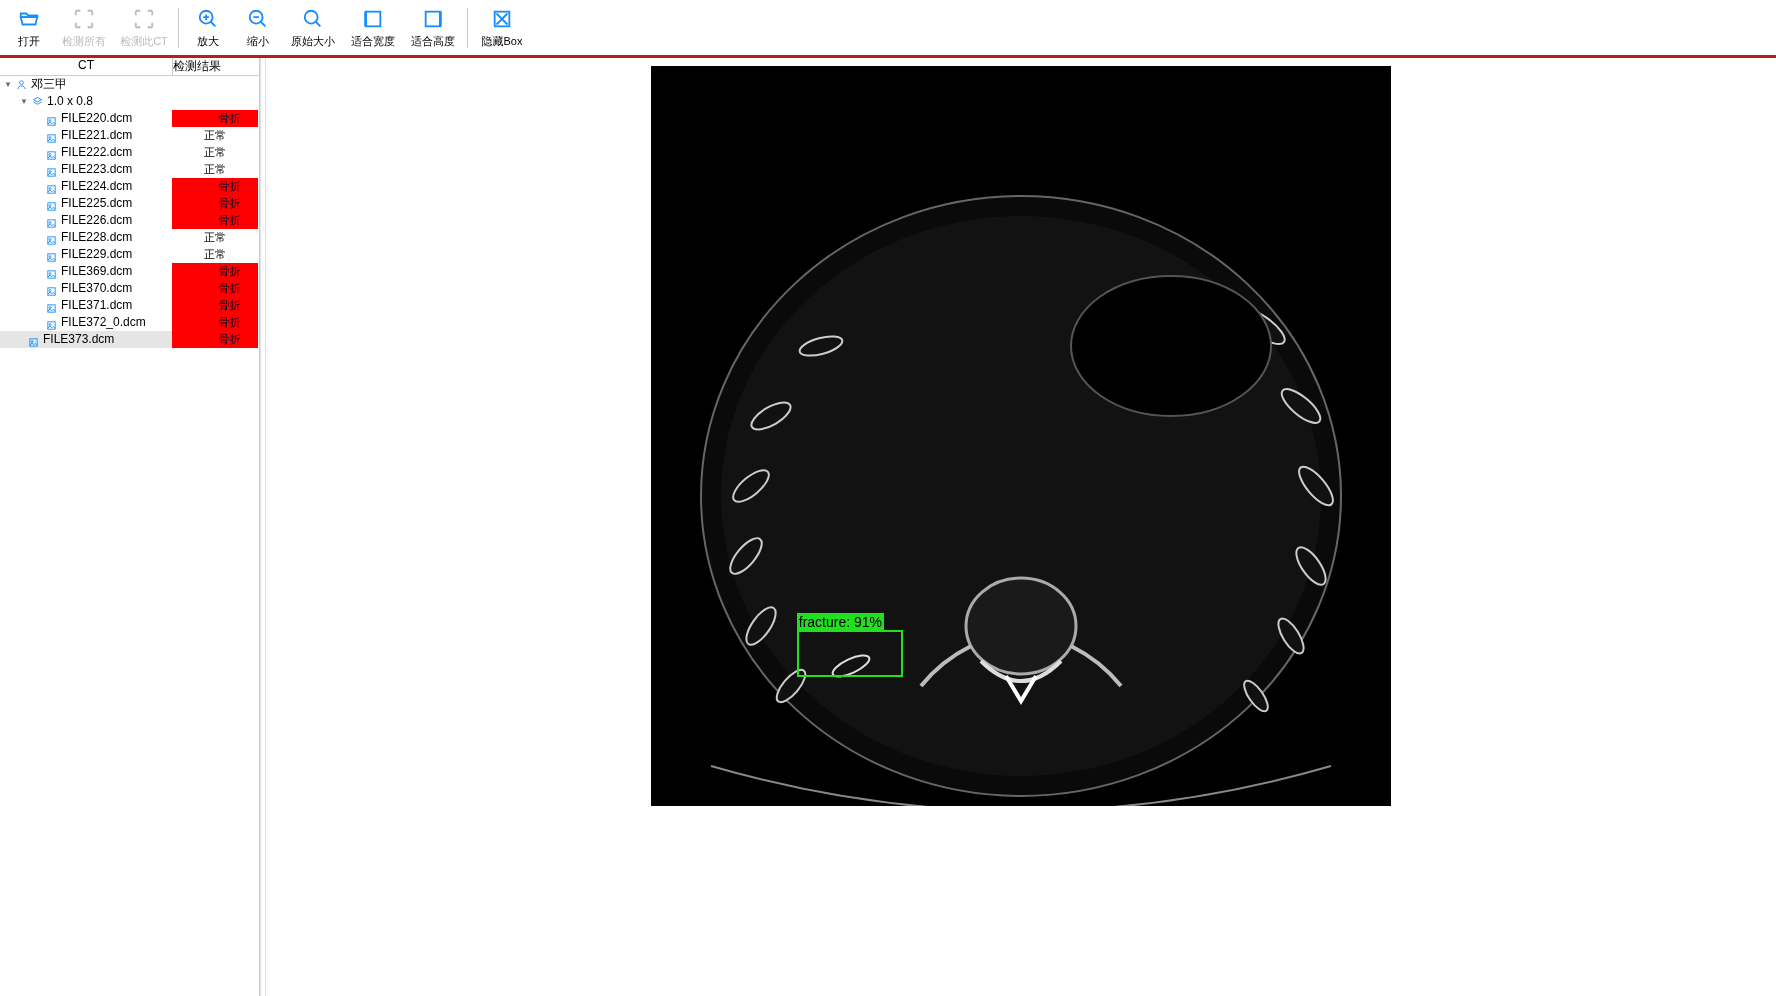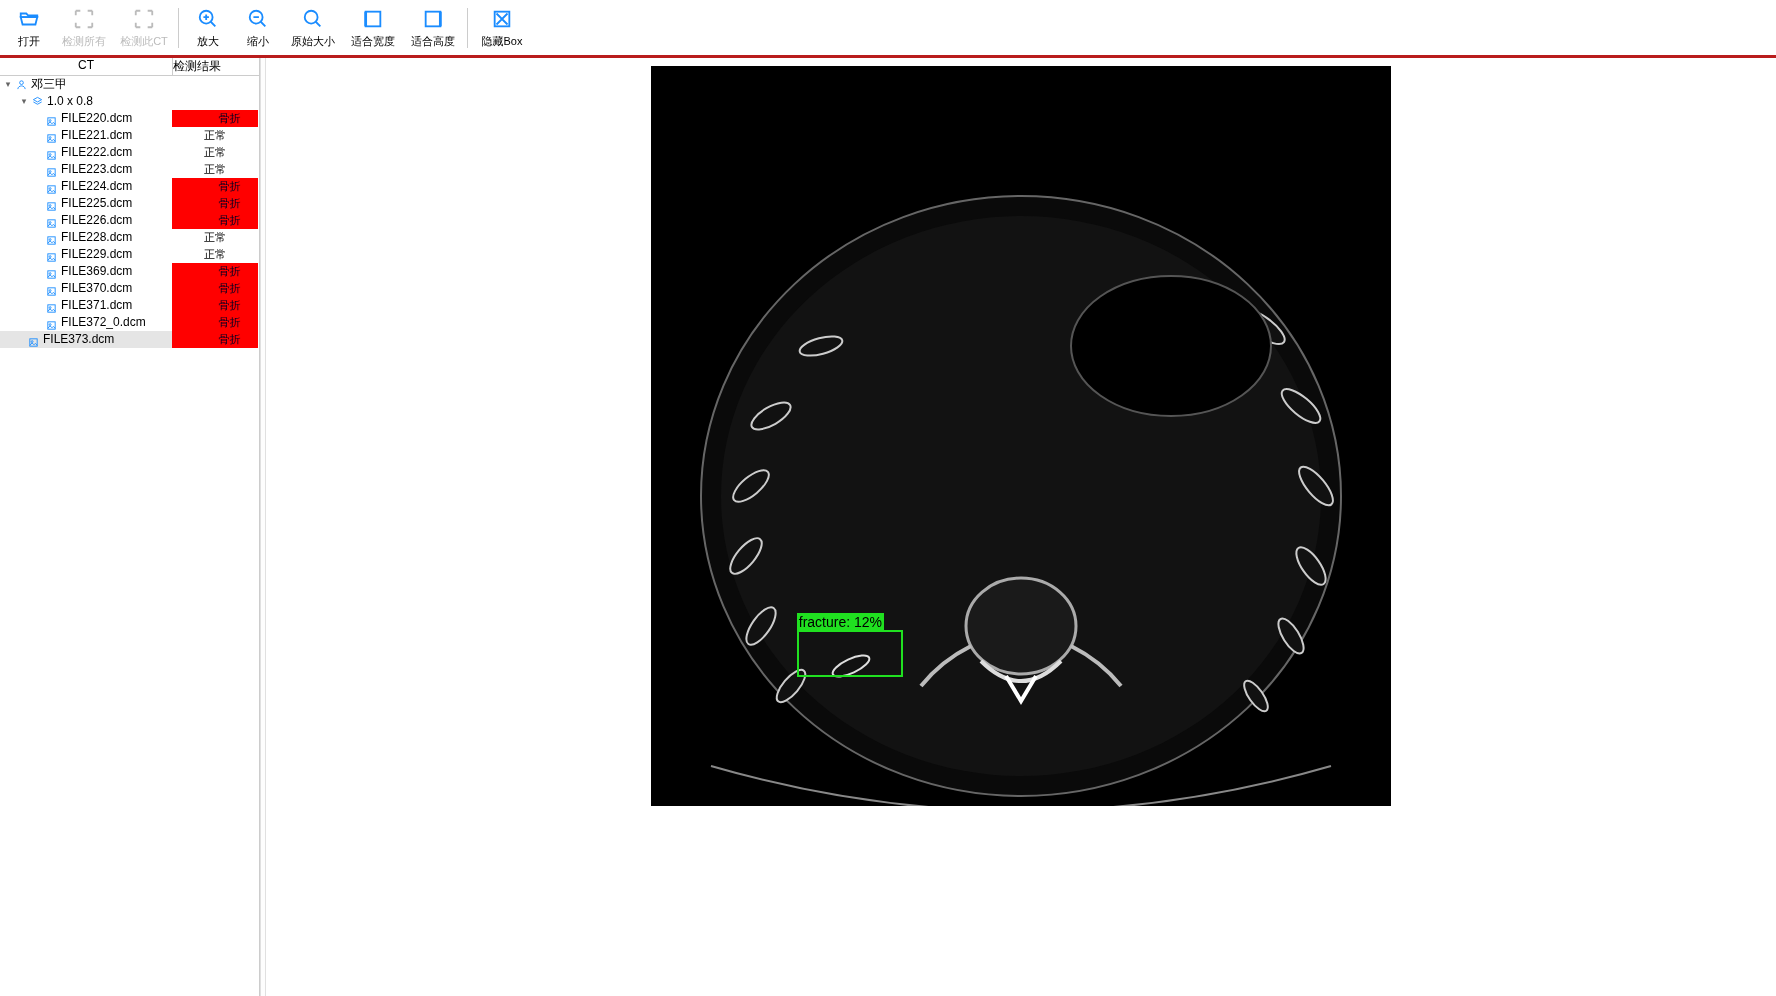--- a/index.html
+++ b/index.html
@@ -371,17 +371,17 @@
 
         <ellipse cx="170" cy="280" rx="22" ry="8" fill="#111" stroke="#ccc" stroke-width="2" transform="rotate(-15 170 280)"></ellipse>
 
         <ellipse cx="520" cy="280" rx="100" ry="70" fill="#000" stroke="#555" stroke-width="2"></ellipse>
 
         <ellipse cx="200" cy="600" rx="20" ry="7" fill="#111" stroke="#ddd" stroke-width="2" transform="rotate(-25 200 600)"></ellipse>
 
         <path d="M60 700 q310 90 620 0" fill="none" stroke="#888" stroke-width="2"></path>
       </svg>
       <div class="det-box" id="det-box" style="left: 19.7%; top: 76.2%; width: 14.3%; height: 6.4%;">
-        <div class="det-label">fracture: 12%</div>
+        <div class="det-label">fracture: 91%</div>
       </div>
     </div>
   </div>
 </div>
 
 </body></html>

